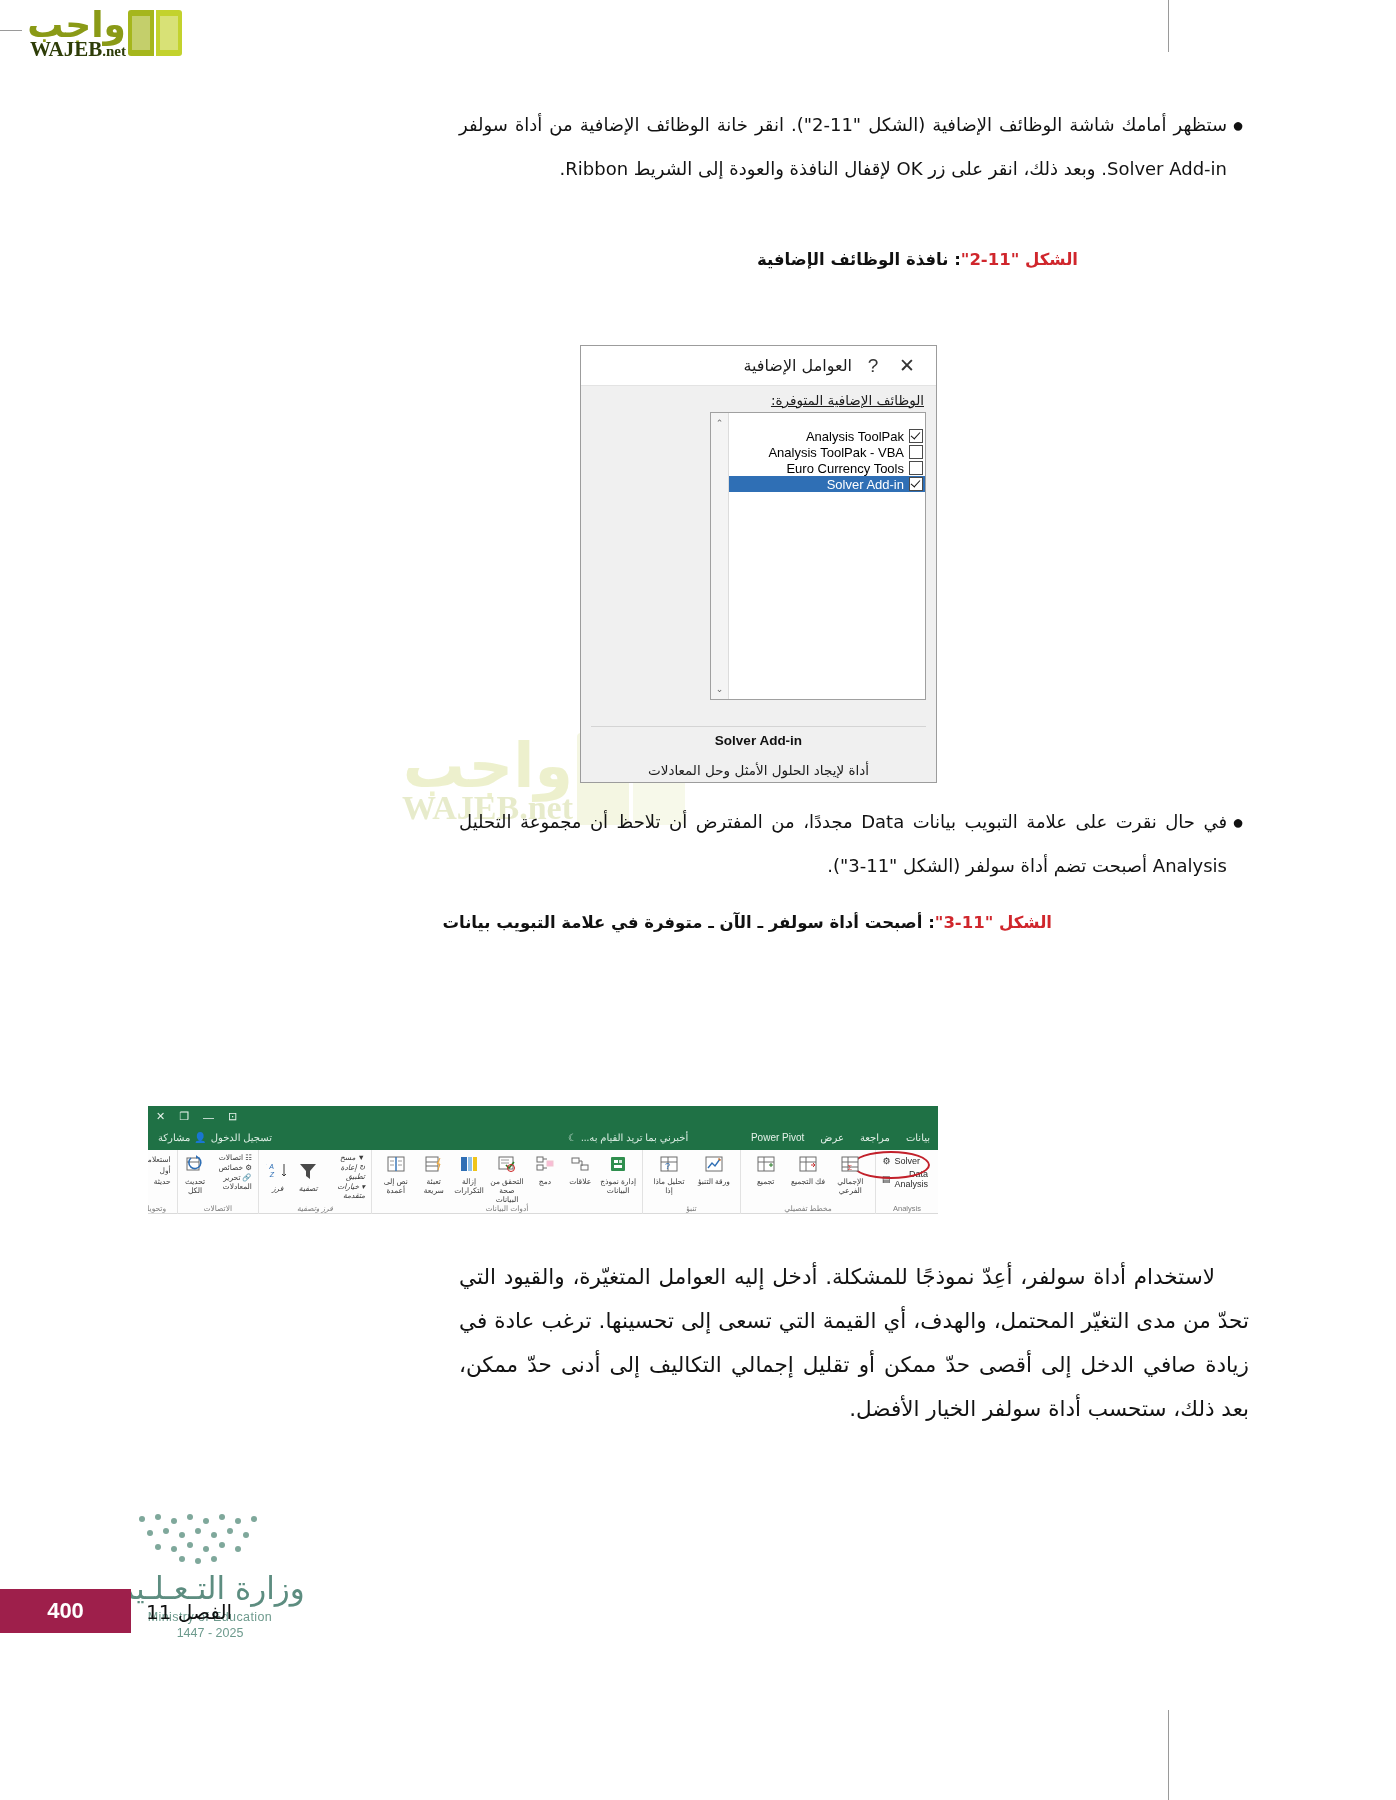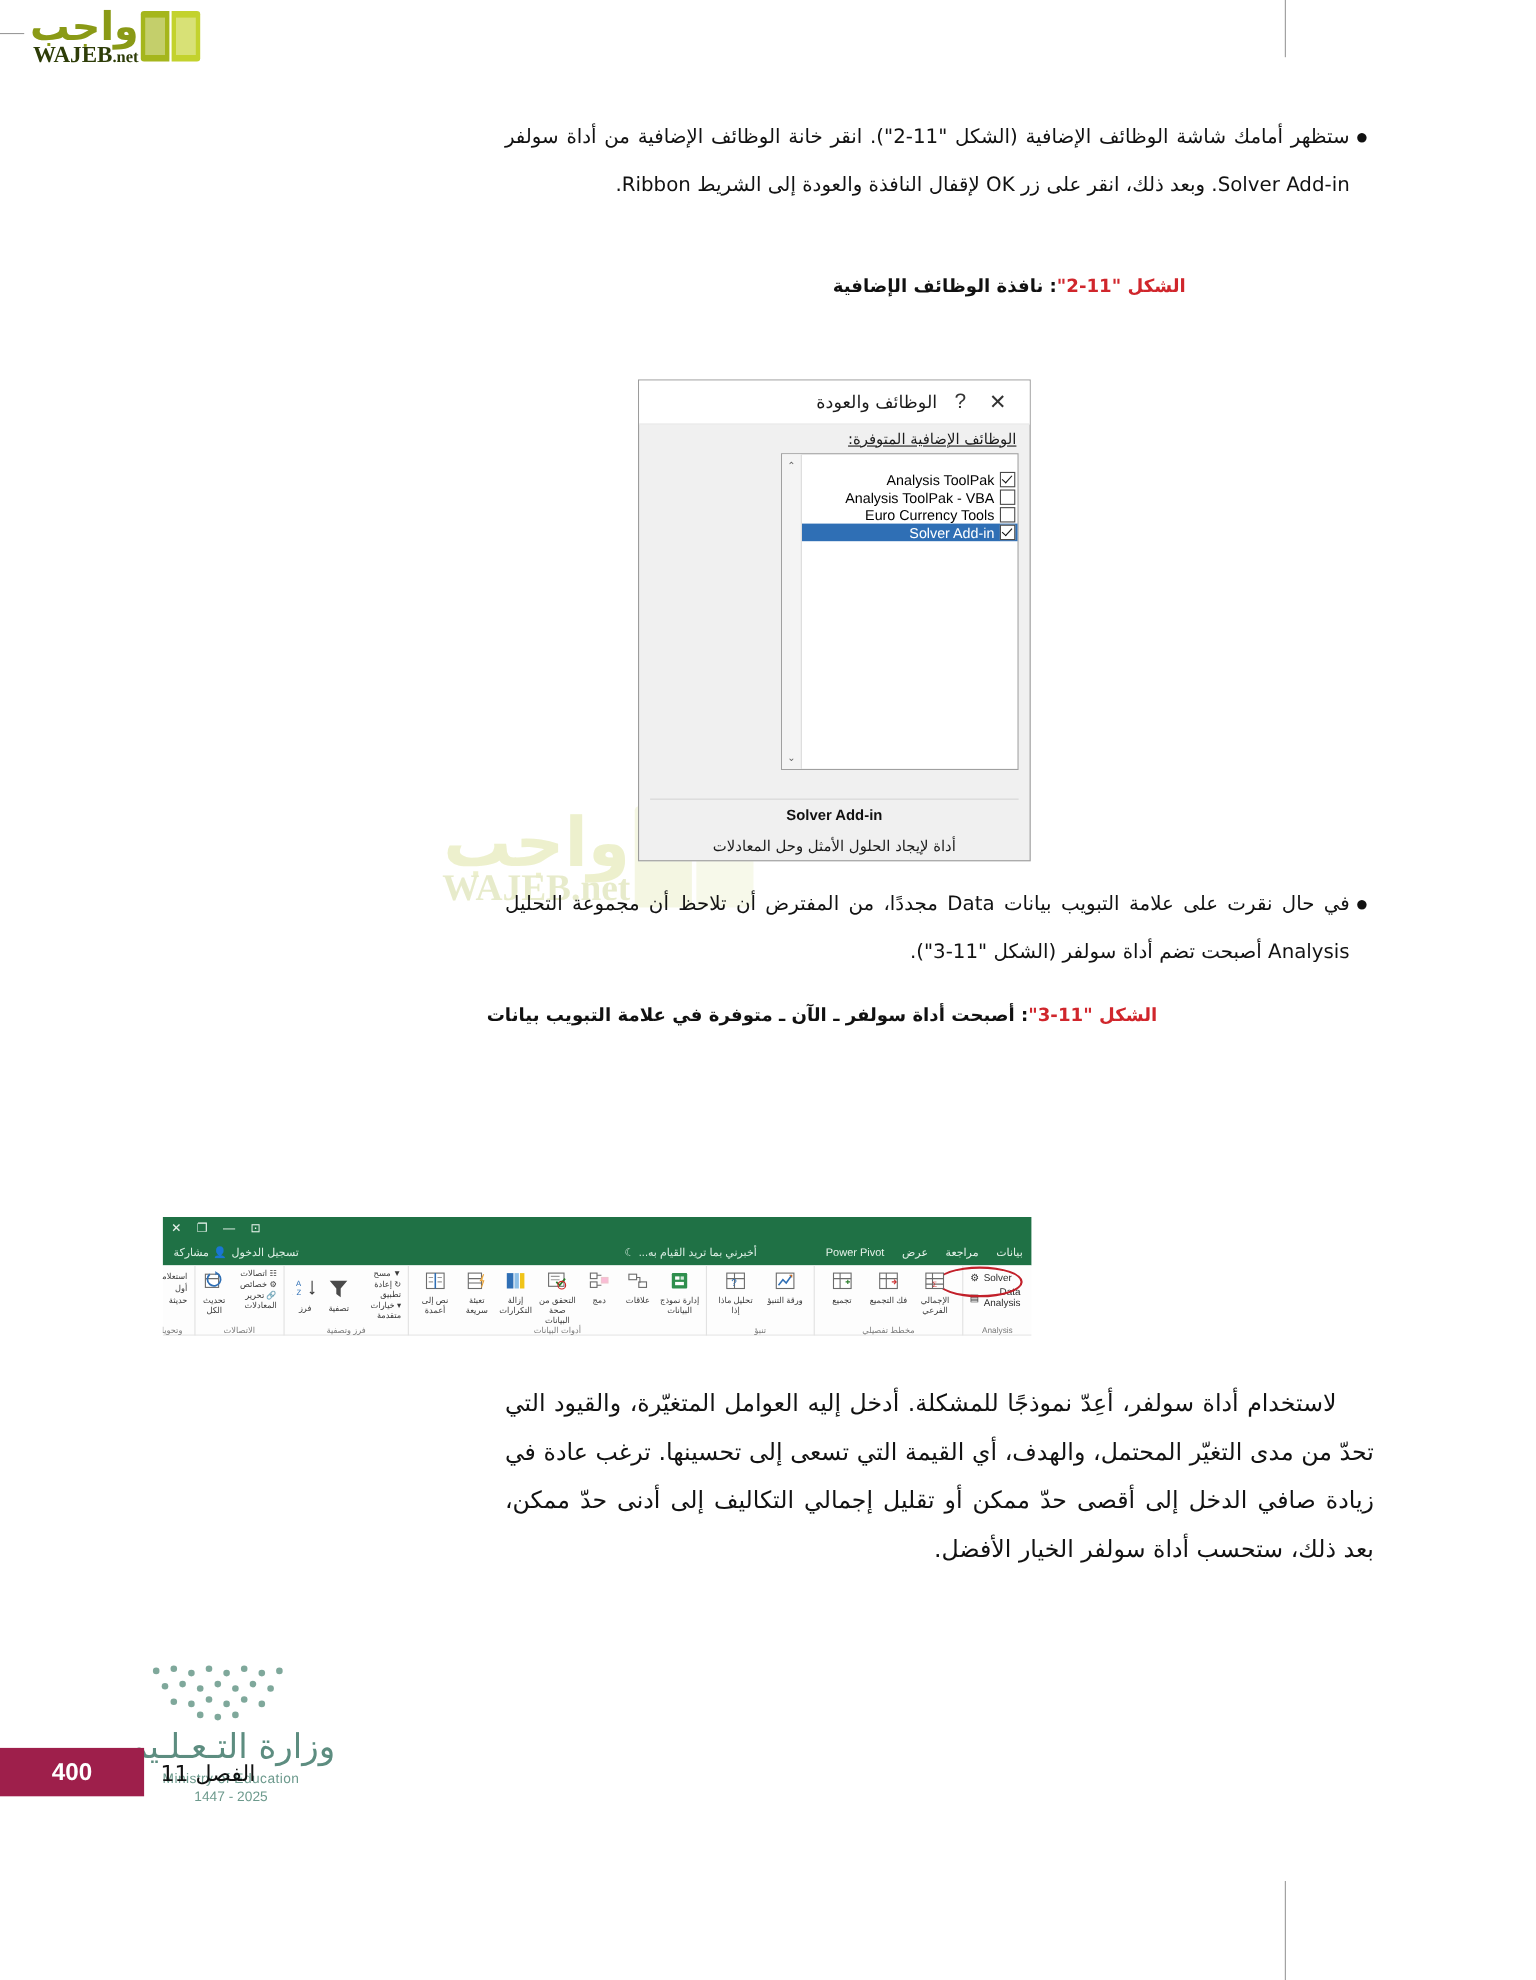--- a/index.html
+++ b/index.html
@@ -518,21 +518,21 @@
   </div>
 
   <div class="fig-caption" style="top:250px; right:318px;">
     <span class="num">الشكل "11-2"</span><span>: نافذة الوظائف الإضافية</span>
   </div>
 
   <div class="dialog">
     <div class="dlg-titlebar">
       <div class="dlg-btn">✕</div>
       <div class="dlg-btn">?</div>
-      <div class="dlg-title">الوظائف والعودة</div>
+      <div class="dlg-title">العوامل الإضافية</div>
     </div>
 
     <div class="dlg-body">
       <div class="dlg-label">الوظائف الإضافية المتوفرة:</div>
 
       <div class="list-wrap">
         <div class="list-scroll">
           <div class="sb-arrow sb-up">⌃</div>
           <div class="sb-arrow sb-down">⌄</div>
         </div>
@@ -758,21 +758,21 @@
                   <line x1="10" y1="3" x2="10" y2="17" stroke="#2f6fb5" stroke-width="1.4"></line>
                   <path d="M4 7 h4 M4 11 h4 M12 7 h4 M12 11 h4" stroke="#9a9a9a"></path>
                 </svg>
             </div>
             <span>نص إلى أعمدة</span>
           </div>
         </div>
         <div class="rb-group-title">أدوات البيانات</div>
       </div>
 
-      <div class="rb-group" style="width:138px;">
+      <div class="rb-group" style="width:138px;font-style:italic;">
         <div class="rb-items" style="align-items:center;">
           <div style="display:flex; flex-direction:column; gap:1px; font-size:7.5px; color:#3a3a3a;">
             <div><span>▼</span> <span>مسح</span></div>
             <div><span>↻</span> <span>إعادة تطبيق</span></div>
             <div><span>▾</span> <span>خيارات متقدمة</span></div>
           </div>
           <div class="rb-item small">
             <div class="rb-ic">
               <svg width="22" height="22" viewBox="0 0 22 22">
                   <polygon points="3,4 19,4 13,11 13,19 9,16 9,11" fill="#4a4a4a"></polygon>

